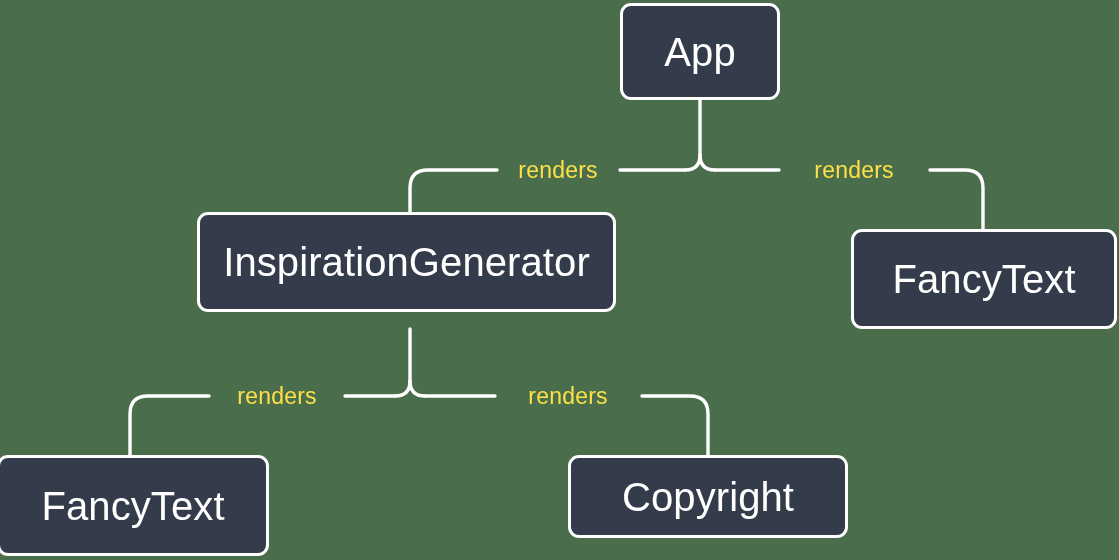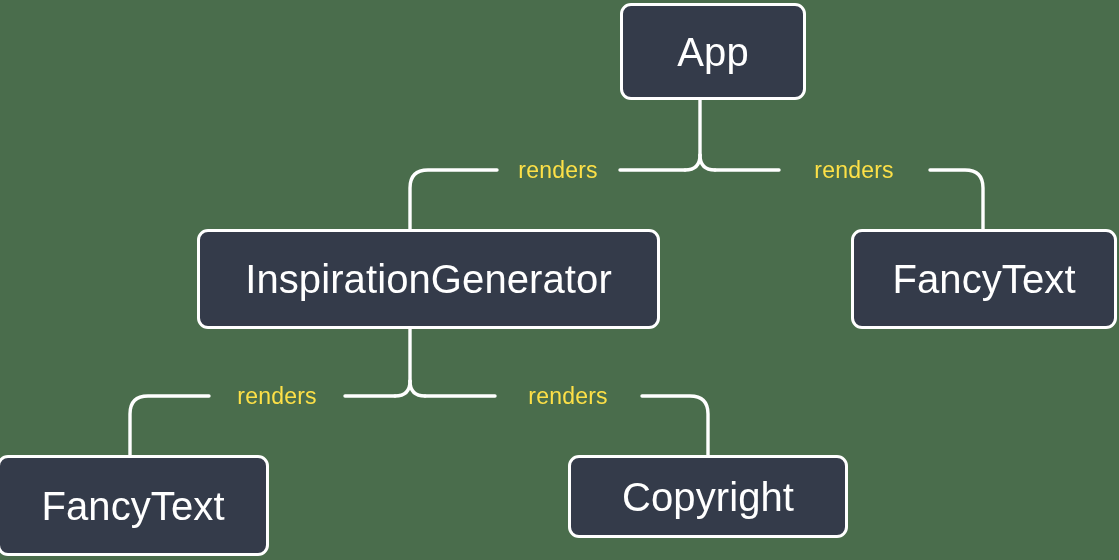--- a/index.html
+++ b/index.html
@@ -82,25 +82,25 @@
       <path d="M410,381 Q410,396 425,396"></path>
 
       <path d="M395,396 L345,396"></path>
       <path d="M209,396 L148,396 Q130,396 130,414 L130,455"></path>
 
       <path d="M425,396 L495,396"></path>
       <path d="M642,396 L690,396 Q708,396 708,414 L708,455"></path>
     </g>
   </svg>
 
-  <div class="node-box" style="left:620px; top:3px; width:186px; height:97px; font-size:40px;">
+  <div class="node-box" style="left:620px; top:3px; width:160px; height:97px; font-size:40px;">
     <span class="node-label">App</span>
   </div>
 
-  <div class="node-box" style="left:197px; top:229px; width:463px; height:100px; font-size:40px;">
+  <div class="node-box" style="left:197px; top:212px; width:419px; height:100px; font-size:40px;">
     <span class="node-label">InspirationGenerator</span>
   </div>
 
   <div class="node-box" style="left:851px; top:229px; width:266px; height:100px; font-size:40px;">
     <span class="node-label">FancyText</span>
   </div>
 
   <div class="node-box" style="left:-3px; top:455px; width:272px; height:101px; font-size:40px;">
     <span class="node-label">FancyText</span>
   </div>

